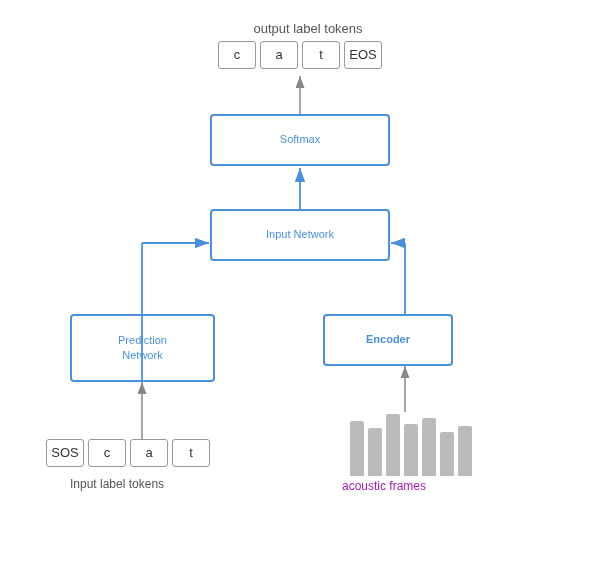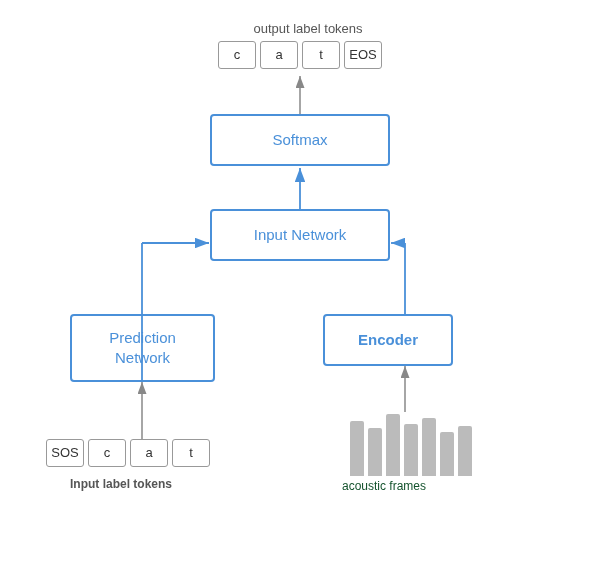--- a/index.html
+++ b/index.html
@@ -48,21 +48,21 @@
     
     .net-box {
       position: absolute;
       border: 2px solid #4A90D9;
       border-radius: 4px;
       background: #fff;
       display: flex;
       align-items: center;
       justify-content: center;
       color: #4A90D9;
-      font-size: 15px;
+      font-size: 11px;
       text-align: center;
       line-height: 1.3;
     }
     
     .arrows-svg {
       position: absolute;
       top: 0;
       left: 0;
       width: 100%;
       height: 100%;
@@ -82,21 +82,21 @@
       gap: 4px;
     }
     .bar {
       background: #bbb;
       width: 14px;
       border-radius: 2px 2px 0 0;
     }
     .acoustic-label {
       position: absolute;
       font-size: 12px;
-      color: #14532d;
+      color: #a21caf;
       text-align: right;
     }
   </style>
 </head>
 <body>
 
 <div class="diagram">
 
   <div class="output-label" style="top:2px; left:50%; transform:translateX(-50%);margin-left:8px;">output label tokens</div>
 
@@ -117,21 +117,21 @@
 
   <div class="net-box" style="top:295px; left:283px; width:130px; height:52px;font-weight:bold;">Encoder</div>
 
   <div class="token-row" style="top:420px; left:6px;">
     <div class="token-box">SOS</div>
     <div class="token-box">c</div>
     <div class="token-box">a</div>
     <div class="token-box">t</div>
   </div>
 
-  <div class="input-label" style="top:458px; left:30px;font-weight:bold;">Input label tokens</div>
+  <div class="input-label" style="top:458px; left:30px;">Input label tokens</div>
 
   <div class="bars" style="top:395px; left:310px;">
     <div class="bar" style="height:55px;"></div>
     <div class="bar" style="height:48px;"></div>
     <div class="bar" style="height:62px;"></div>
     <div class="bar" style="height:52px;"></div>
     <div class="bar" style="height:58px;"></div>
     <div class="bar" style="height:44px;"></div>
     <div class="bar" style="height:50px;"></div>
   </div>

